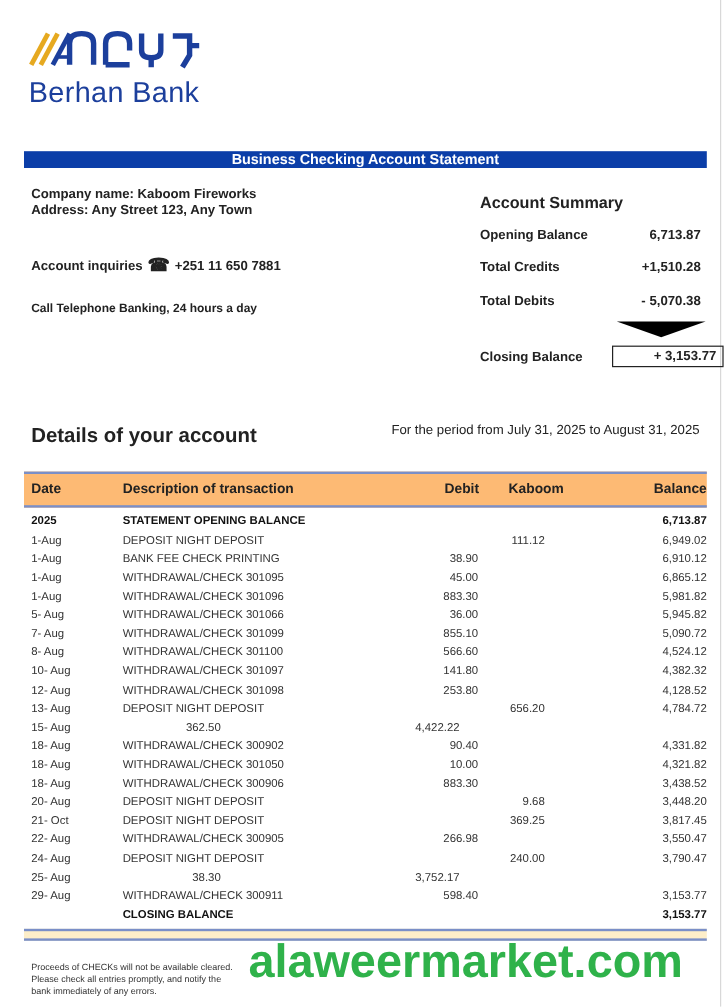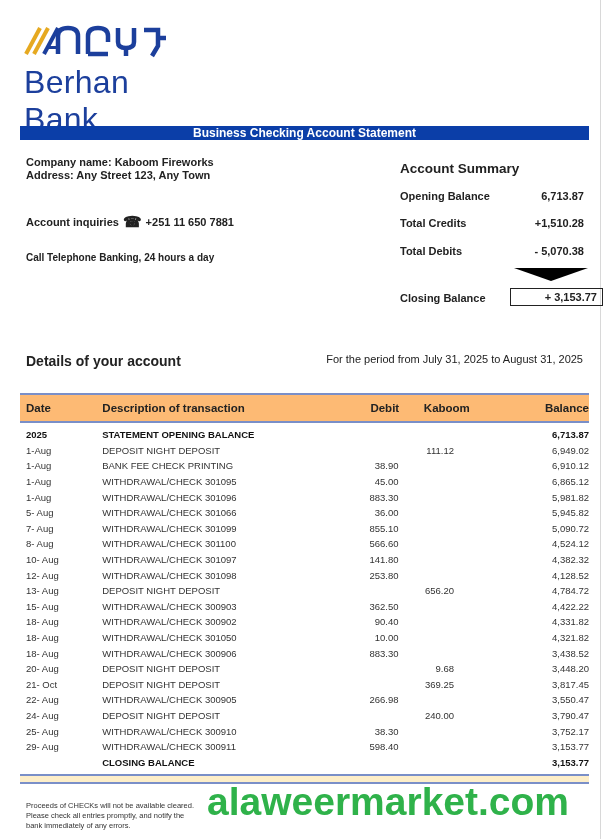--- a/index.html
+++ b/index.html
@@ -8,21 +8,21 @@
       font-family: "Liberation Sans", sans-serif; color: #1a1a1a;
     }
     .page { position: relative; width: 604px; height: 839px; background: #fff; }
     .right-edge { position: absolute; top: 0; right: 3px; width: 1px; height: 839px; background: #d8d8d8; }
 
     
     .logo { position: absolute; left: 22px; top: 22px; width: 160px; height: 70px; }
     .logo-mark { position: absolute; left: 0; top: 0; height: 42px; width: 150px; }
     .logo-text {
       position: absolute; left: 2px; top: 42px;
-      font-family: "Liberation Sans", sans-serif; font-size: 32px; color: #1c3f9c;
+      font-family: "Liberation Sans", sans-serif; font-size: 24px; color: #1c3f9c;
       letter-spacing: 0.3px;
     }
 
     
     .title-bar {
       position: absolute; left: 20px; top: 126px; width: 569px; height: 14px;
       background: #0b3ea8; color: #fff; font-weight: bold; font-size: 12px;
       text-align: center; line-height: 14px;
     }
 
@@ -40,21 +40,21 @@
       border-left: 37px solid transparent; border-right: 37px solid transparent;
       border-top: 13px solid #000;
     }
     .closing-label { position: absolute; left: 400px; top: 292px; font-size: 11px; font-weight: bold; color: #222; }
     .closing-box {
       position: absolute; left: 495px; top: 288px; width: 93px; height: 18px;
       border: 1px solid #222; font-size: 11px; font-weight: bold; text-align: right;
       padding-right: 5px; line-height: 16px; color: #222; margin-left: 15px;
     }
 
-    .details-label { position: absolute; left: 26px; top: 353px; font-size: 14px; font-weight: bold; color: #222; }
+    .details-label { position: absolute; left: 26px; top: 353px; font-size: 17px; font-weight: bold; color: #222; }
     .period { position: absolute; right: 21px; top: 353px; font-size: 11px; color: #222; }
 
     
     .table-wrap { position: absolute; left: 20px; top: 393px; width: 569px; }
     .thead {
       height: 30px; background: #fdba74; border-top: 2px solid #7a8fc8; border-bottom: 2px solid #7a8fc8;
       display: flex; align-items: center; font-size: 11.5px; font-weight: bold; color: #222;
     }
     .c-date { width: 87px; padding-left: 6px; }
     .c-desc { width: 238px; }
@@ -218,21 +218,20 @@
         </div>
         <div class="row">
           <div class="c-date">13- Aug</div>
           <div class="c-desc">DEPOSIT NIGHT DEPOSIT</div>
           <div class="c-debit"></div>
           <div class="c-credit">656.20</div>
           <div class="c-bal">4,784.72</div>
         </div>
         <div class="row">
           <div class="c-date">15- Aug</div>
-          <div class="c-desc">WITHDRAWAL/CHECK 300903</div>
           <div class="c-debit">362.50</div>
           <div class="c-credit"></div>
           <div class="c-bal">4,422.22</div>
         </div>
         <div class="row">
           <div class="c-date">18- Aug</div>
           <div class="c-desc">WITHDRAWAL/CHECK 300902</div>
           <div class="c-debit">90.40</div>
           <div class="c-credit"></div>
           <div class="c-bal">4,331.82</div>
@@ -274,21 +273,20 @@
         </div>
         <div class="row">
           <div class="c-date">24- Aug</div>
           <div class="c-desc">DEPOSIT NIGHT DEPOSIT</div>
           <div class="c-debit"></div>
           <div class="c-credit">240.00</div>
           <div class="c-bal">3,790.47</div>
         </div>
         <div class="row">
           <div class="c-date">25- Aug</div>
-          <div class="c-desc">WITHDRAWAL/CHECK 300910</div>
           <div class="c-debit">38.30</div>
           <div class="c-credit"></div>
           <div class="c-bal">3,752.17</div>
         </div>
         <div class="row">
           <div class="c-date">29- Aug</div>
           <div class="c-desc">WITHDRAWAL/CHECK 300911</div>
           <div class="c-debit">598.40</div>
           <div class="c-credit"></div>
           <div class="c-bal">3,153.77</div>

